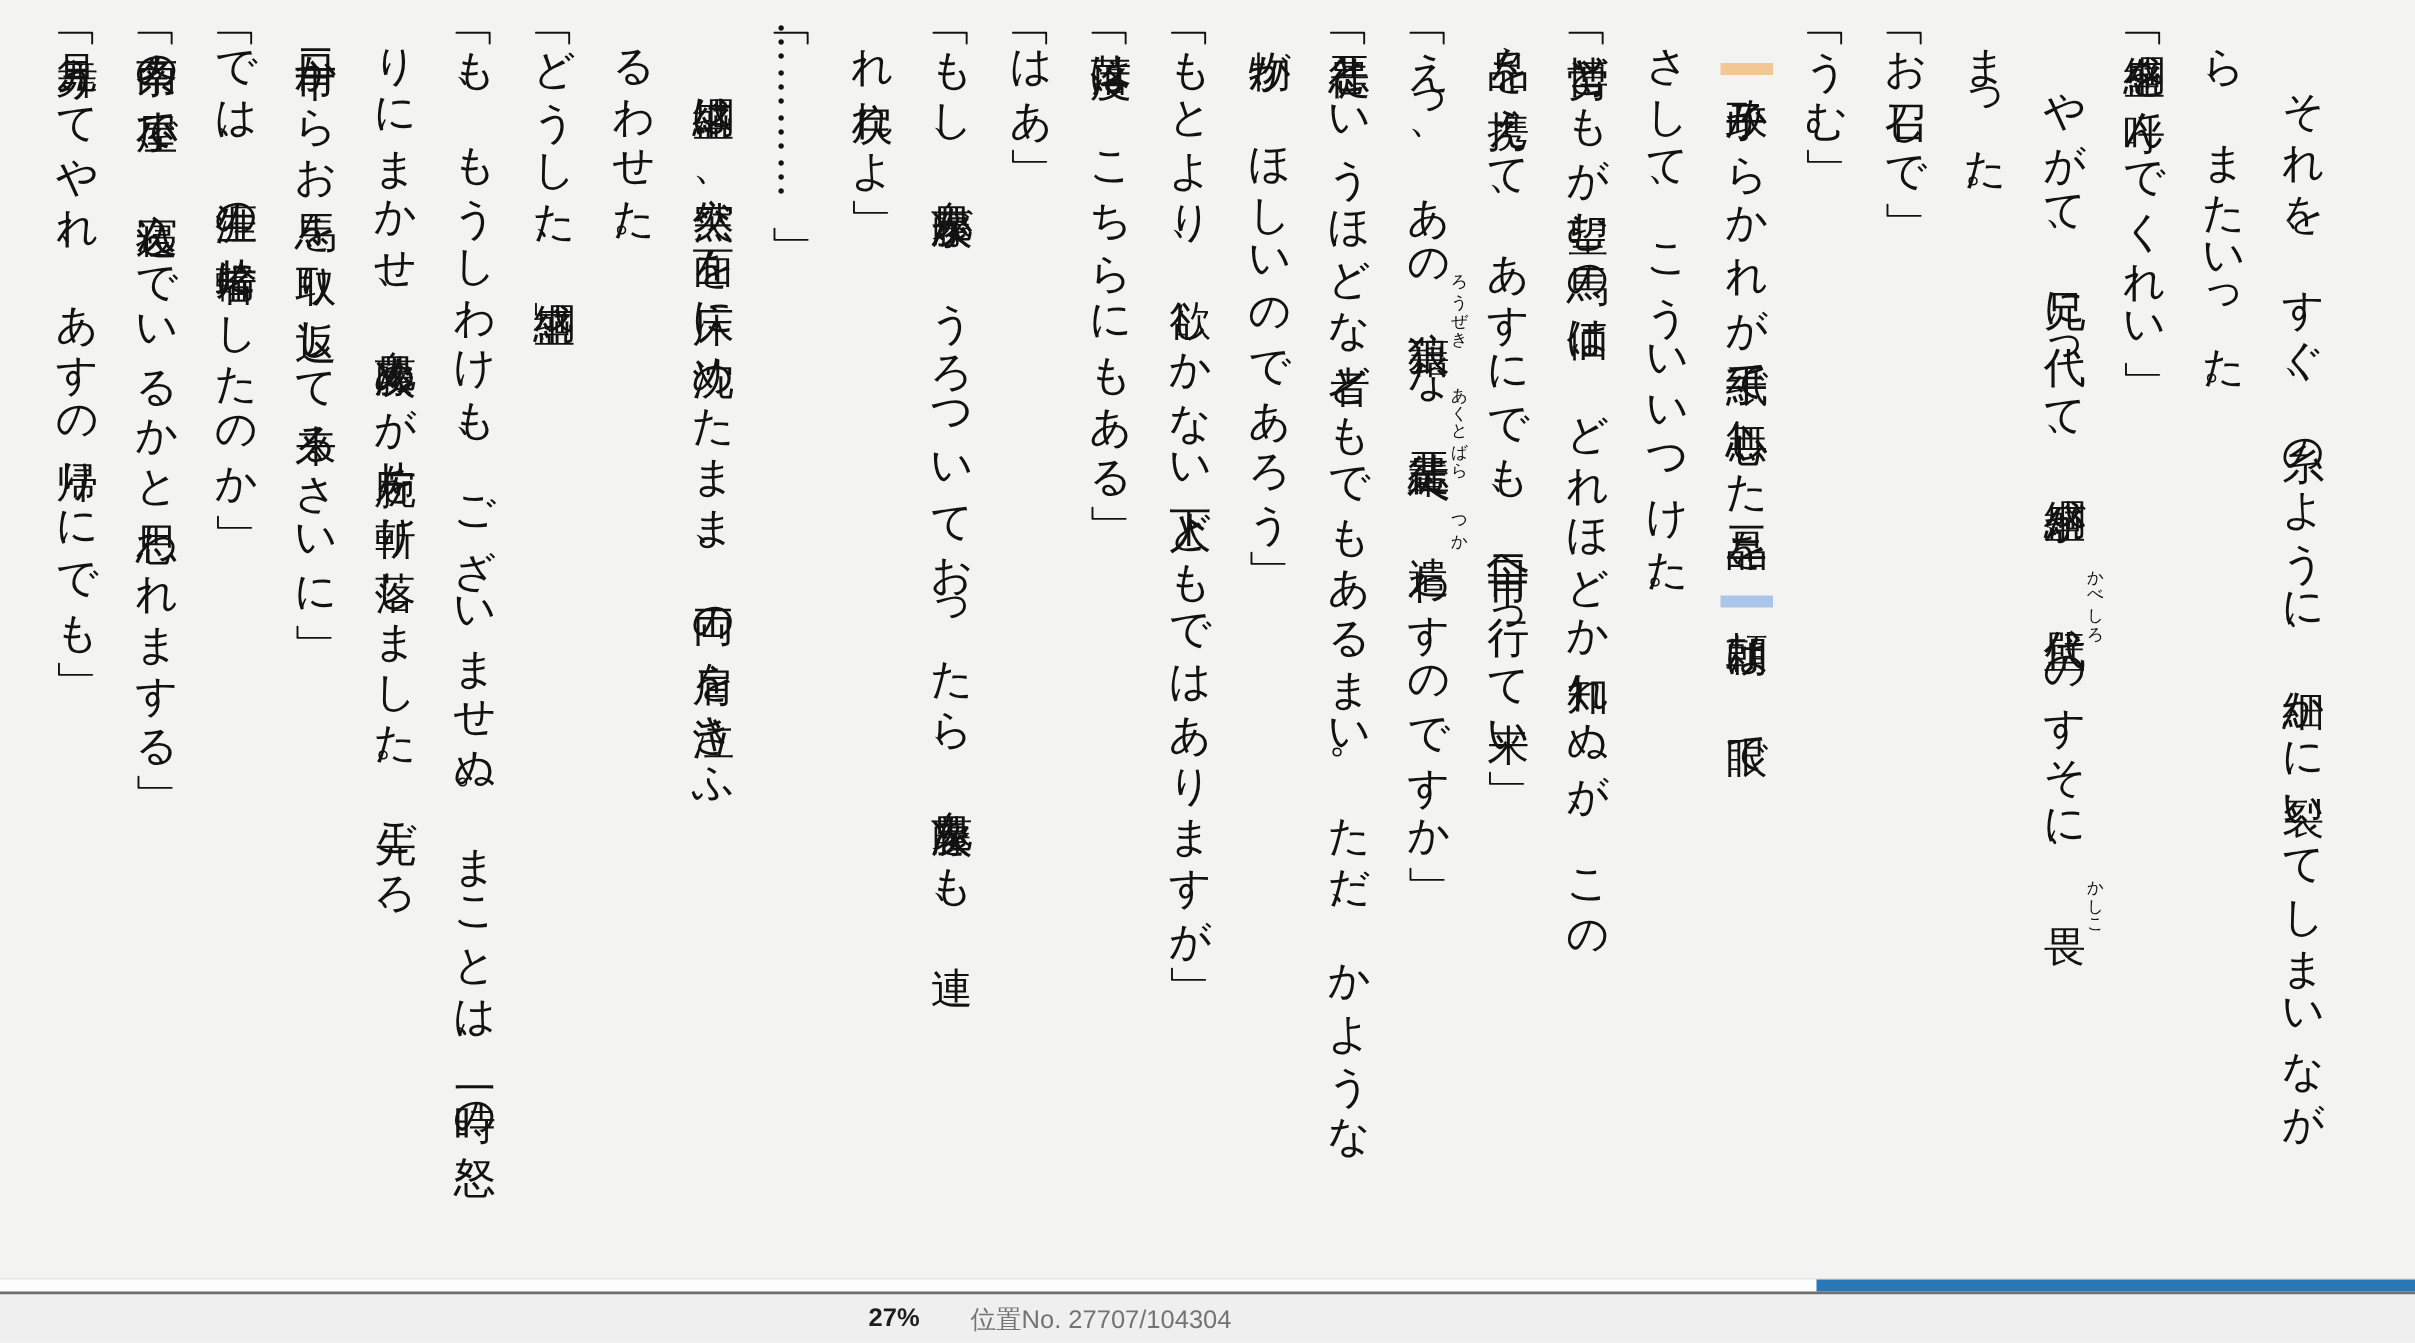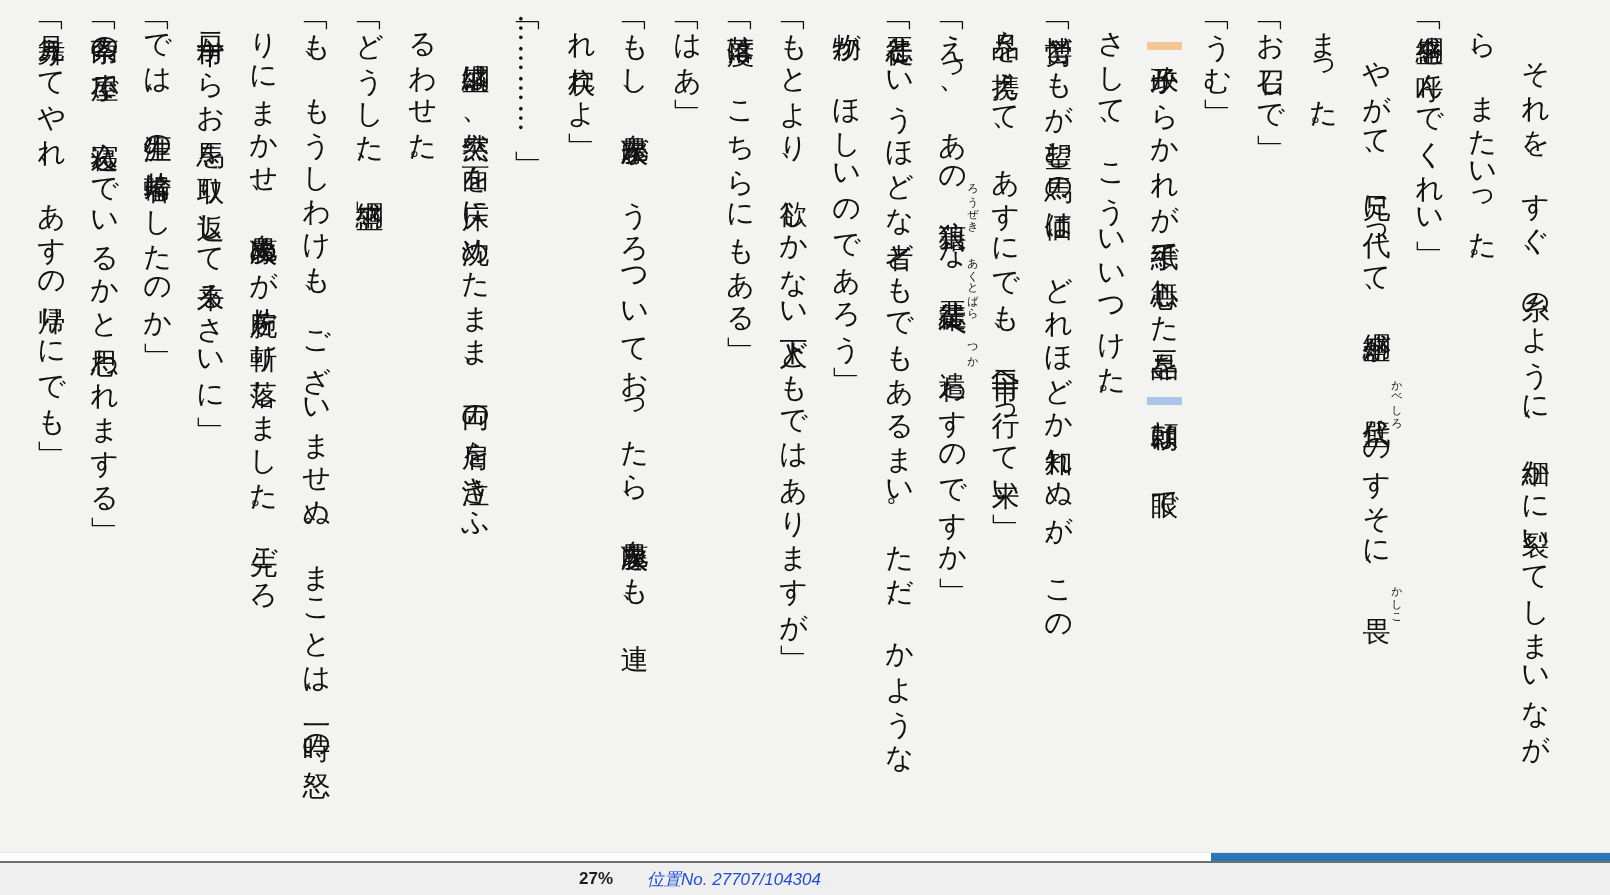--- a/index.html
+++ b/index.html
@@ -69,21 +69,21 @@
     font-size: 17px;
     transform: none;
   }
   .status-inner {
     display: flex;
     align-items: center;
     gap: 34px;
     transform: translateX(-105px);
   }
   .pct { font-weight: bold; color: #1d1d1d; }
-  .pos { color: #1d4ed8; font-style: italic; }
+  .pos { color: #737373; }
 </style>
 </head>
 <body>
 
 <div class="screen">
 
   <div class="book-page">
       <div class="col indent">それを、すぐ、糸のように、細かに裂いてしまいなが</div>
       <div class="col">ら、またいった。</div>
       <div class="col">「盛綱を呼んでくれい」</div>

